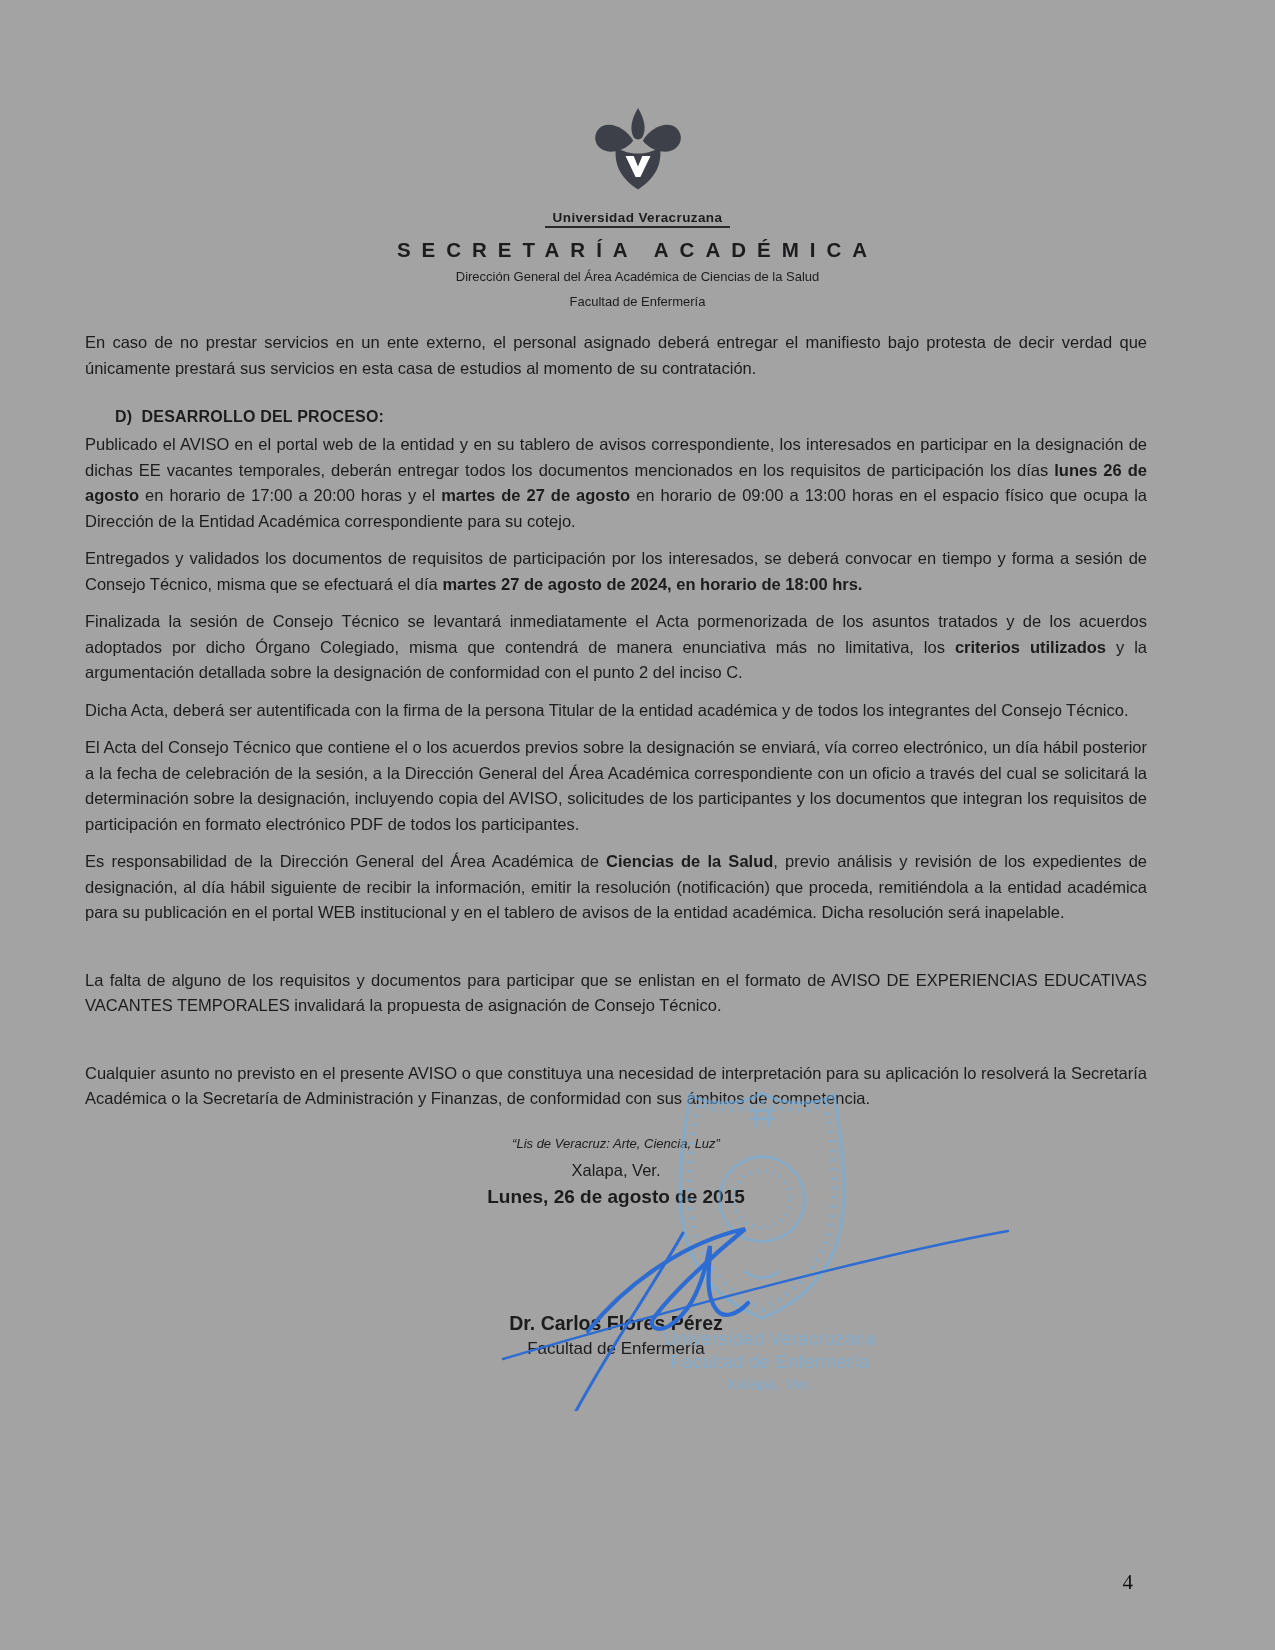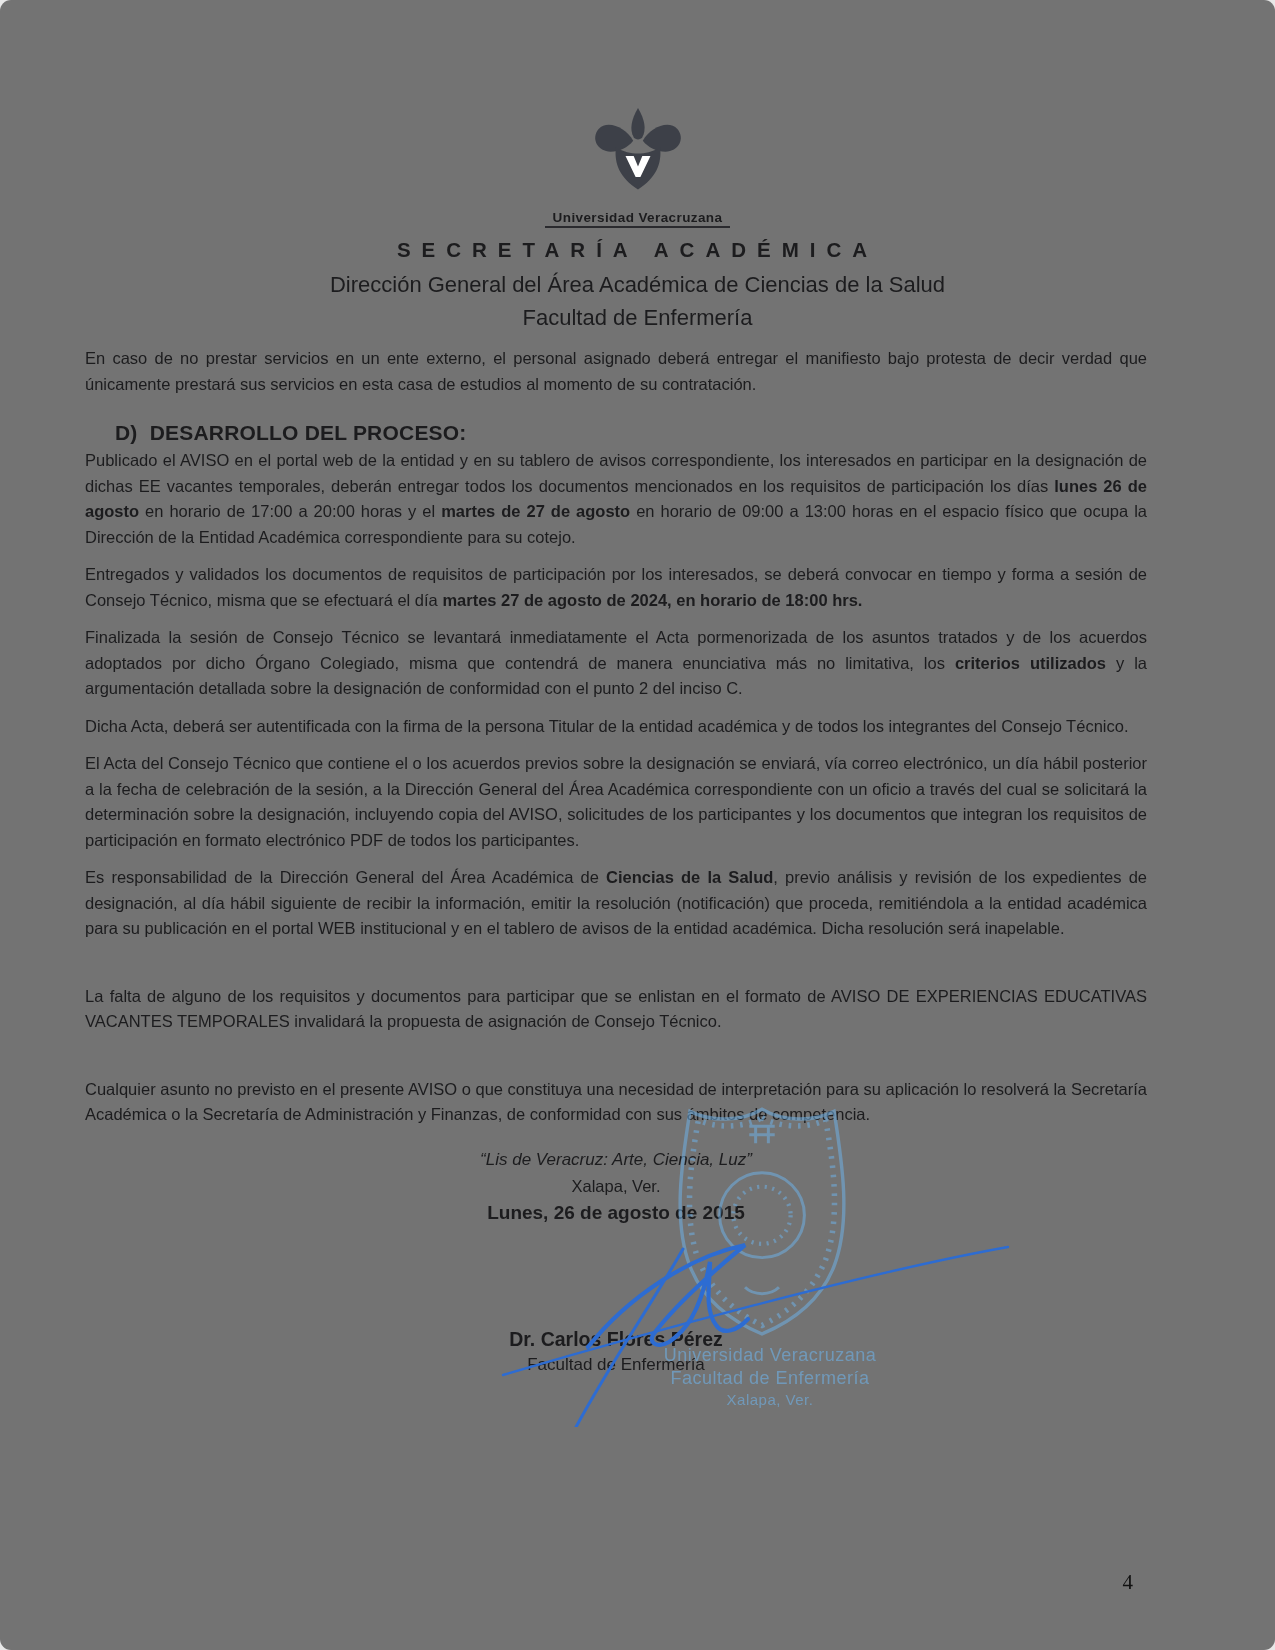--- a/index.html
+++ b/index.html
@@ -3,54 +3,53 @@
 <meta charset="utf-8">
 <style>
   :root{
     --ink:#1c1c1e;
     --stamp:#6fb0e4;
     --sig:#2d6cd2;
   }
   html,body{margin:0;padding:0;background:#e8e8e8;}
   .page{
     width:1275px;height:1650px;position:relative;margin:0 auto;
-    background:#737373;color:var(--ink);
+    background:#a3a3a3;color:var(--ink);
     font-family:"Liberation Sans", sans-serif;
     overflow:hidden;
-    border-radius:11px;
   }
   
   .header{padding-top:108px;text-align:center;}
   .logo{display:inline-block;line-height:0;}
   .logo svg{width:96px;height:96px;}
   .logo-caption{
     display:inline-block;margin-top:2px;padding:0 8px 1px 8px;
     font-size:13.5px;font-weight:bold;letter-spacing:.4px;
     border-bottom:2px solid #2a2a2e;
   }
   .doc-title{margin-top:10px;font-size:20.5px;letter-spacing:11px;font-weight:bold;}
-  .doc-sub{margin-top:12px;font-size:22px;line-height:21px;}
+  .doc-sub{margin-top:4px;font-size:13px;line-height:21px;}
   
   .content{
     padding:0 128px 0 85px;
     font-size:16.5px;line-height:25.5px;
     text-align:justify;
   }
   .content p{margin:12px 0 0 0;}
   p.intro{margin-top:18px;}
   h3.sec-heading{
-    margin:24px 0 0 30px;font-size:21px;line-height:23px;
+    margin:24px 0 0 30px;font-size:16px;line-height:23px;
     font-weight:bold;letter-spacing:.2px;text-align:left;
   }
   .content p.first{margin-top:4px;}
   .content p.gap{margin-top:42px;}
   .b{font-weight:bold;}
   
   .footer{text-align:center;margin-top:20px;font-size:16.5px;line-height:24px;}
-  .motto{font-style:italic;font-size:17px;}
+  .motto{font-style:italic;font-size:13px;}
   .city{margin-top:2px;}
   .date-line{margin-top:3px;font-weight:bold;font-size:19px;}
   .sig-area{position:relative;height:102px;}
   .sig-overlay{
     position:absolute;left:50%;top:-128px;margin-left:-168px;
     width:600px;height:330px;pointer-events:none;z-index:2;
   }
   .signatory-name{font-weight:bold;font-size:19.5px;position:relative;z-index:1;}
   .signatory-entity{margin-top:2px;font-size:17px;position:relative;z-index:1;}
   

